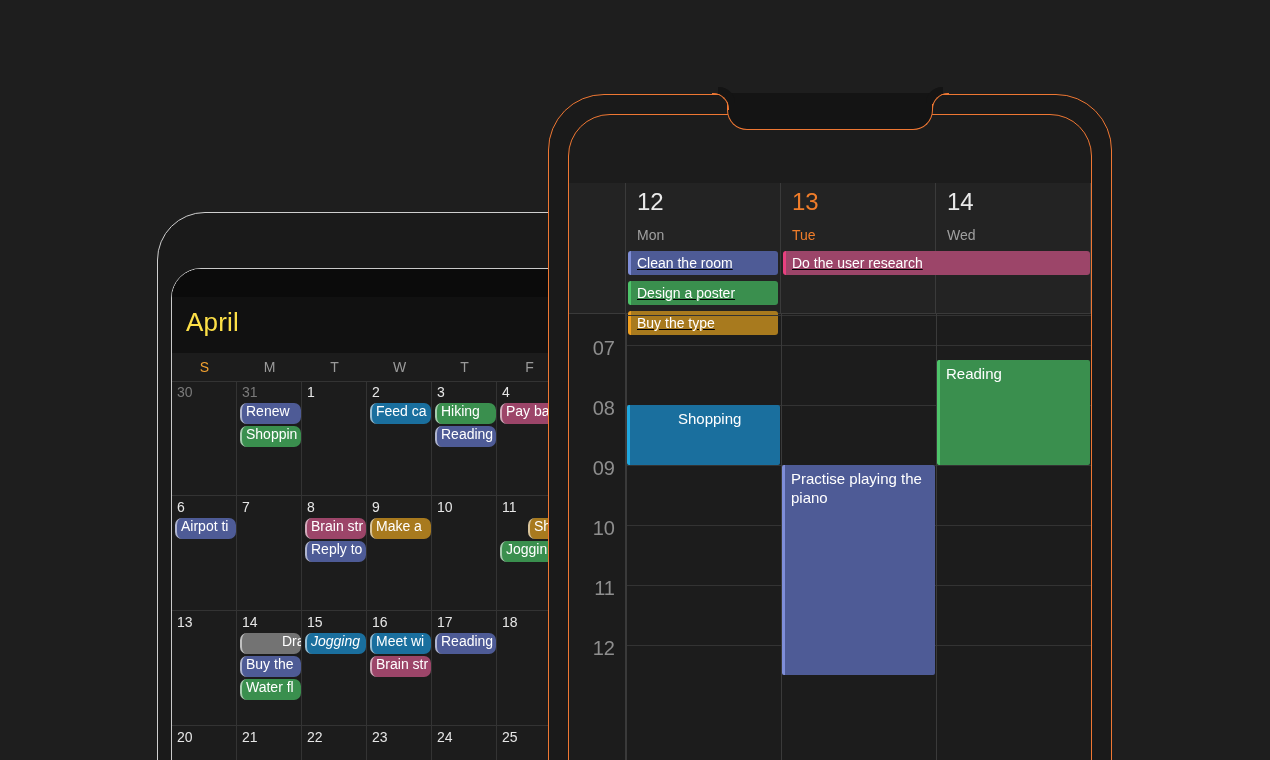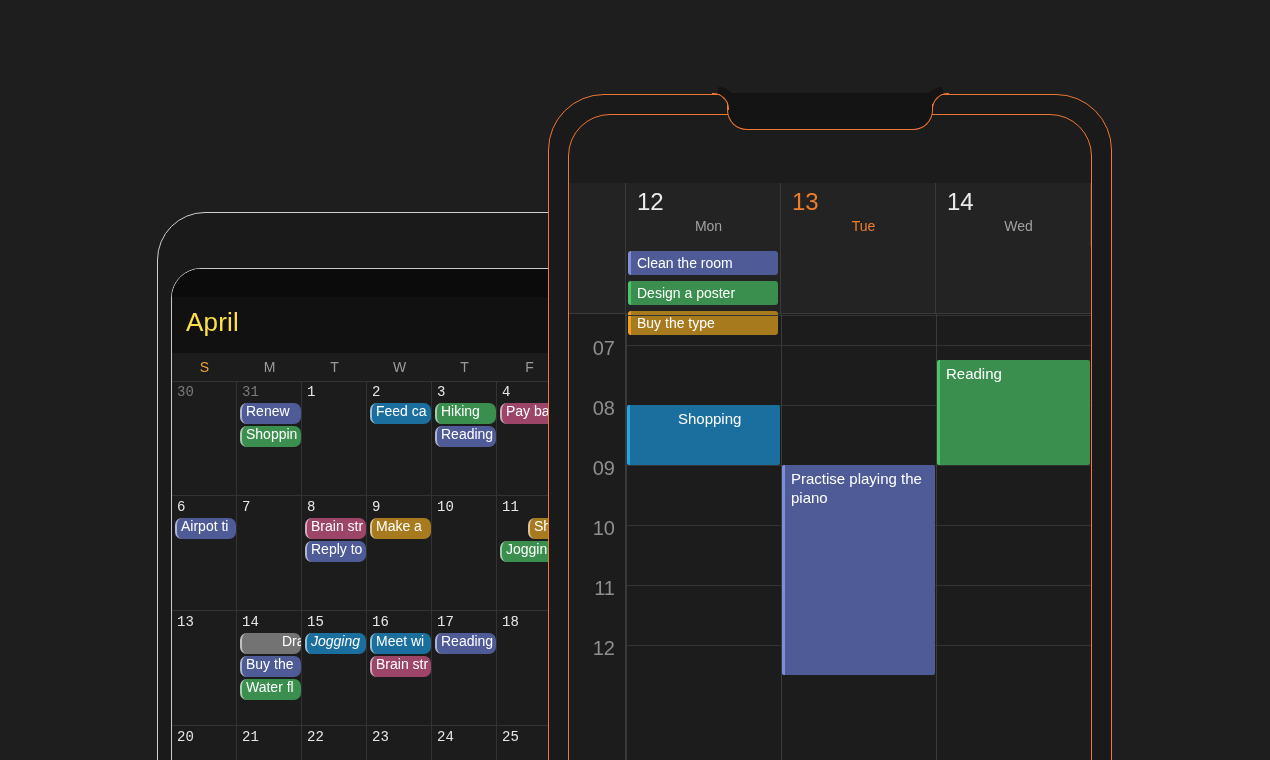--- a/index.html
+++ b/index.html
@@ -58,21 +58,21 @@
     width:65px;text-align:center;font-size:14px;color:#9a9a9a;line-height:28px;
   }
   .april-dow div.sun{color:#f0a030;}
 
   .april-grid{position:absolute;left:0;top:112px;right:0;bottom:0;}
   .april-week{display:flex;height:114px;border-bottom:1px solid #333;}
   .april-cell{
     width:65px;box-sizing:border-box;border-right:1px solid #333;
     padding:3px 0 0 0;position:relative;overflow:hidden;
   }
-  .april-num{font-size:14px;color:#e6e6e6;padding-left:5px;line-height:17px;font-family:Liberation Mono, monospace;}
+  .april-num{font-size:14px;color:#e6e6e6;padding-left:5px;line-height:17px;}
   .april-num.muted{color:#7a7a7a;}
   .april-ev{
     height:21px;margin:2px 0 0 3px;border-radius:7px;
     font-size:14px;line-height:17px;color:#fff;
     padding-left:4px;white-space:nowrap;overflow:hidden;
     border-left:2.5px solid rgba(255,255,255,.55);
     box-sizing:border-box;
   }
 
   
@@ -122,21 +122,21 @@
   .aug-dayhdr{
     position:absolute;left:0;top:68px;right:0;height:64px;
     background:#232323;display:flex;
   }
   .aug-gutter{width:57px;flex:none;border-right:1px solid #3a3a3a;box-sizing:border-box;}
   .aug-dcol{
     width:155px;flex:none;box-sizing:border-box;border-right:1px solid #3a3a3a;
     padding:6px 0 0 11px;
   }
   .aug-dnum{font-size:24px;color:#eaeaea;line-height:26px;font-weight:500;}
-  .aug-dname{font-size:14px;color:#a0a0a0;line-height:20px;margin-top:1px;text-align:center;}
+  .aug-dname{font-size:14px;color:#a0a0a0;line-height:20px;margin-top:10px;}
   .aug-dcol.today .aug-dnum{color:#f07d2a;}
   .aug-dcol.today .aug-dname{color:#f07d2a;}
 
   .aug-allday{
     position:absolute;left:0;top:132px;right:0;height:66px;
     background:#232323;display:flex;border-bottom:1px solid #3a3a3a;
   }
   .aug-adcol{
     width:155px;flex:none;box-sizing:border-box;border-right:1px solid #3a3a3a;
     padding-top:4px;position:relative;
@@ -314,25 +314,28 @@
             </div>
             <div class="aug-dcol">
               <div class="aug-dnum">14</div>
               <div class="aug-dname">Wed</div>
             </div>
           </div>
       </div>
 
       <div class="aug-allday">
         <div class="aug-gutter"></div>
-        <div id="aug-allday-cols" style="display:flex;position:relative;">
+        <div id="aug-allday-cols" style="display:flex;position:relative;text-decoration:underline;">
             <div class="aug-adcol">
               <div class="aug-adev" style="background: rgb(78, 91, 150); border-left: 3px solid rgb(127, 142, 216);">Clean the room</div>
               <div class="aug-adev" style="background: rgb(58, 143, 78); border-left: 3px solid rgb(78, 196, 106);">Design a poster</div>
               <div class="aug-adev" style="background: rgb(168, 122, 30); border-left: 3px solid rgb(240, 160, 32);">Buy the type</div>
+            </div>
+            <div class="aug-adcol">
+              <div class="aug-adev wide" style="background: rgb(156, 69, 105); border-left: 3px solid rgb(232, 64, 127);">Do the user research</div>
             </div>
             <div class="aug-adcol"></div>
           </div>
       </div>
 
       <div class="aug-body">
         <div class="aug-hours" id="aug-hours">
             <div class="aug-hour-lbl" style="top: 32px;">07</div>
             <div class="aug-hour-lbl" style="top: 92px;">08</div>
             <div class="aug-hour-lbl" style="top: 152px;">09</div>

